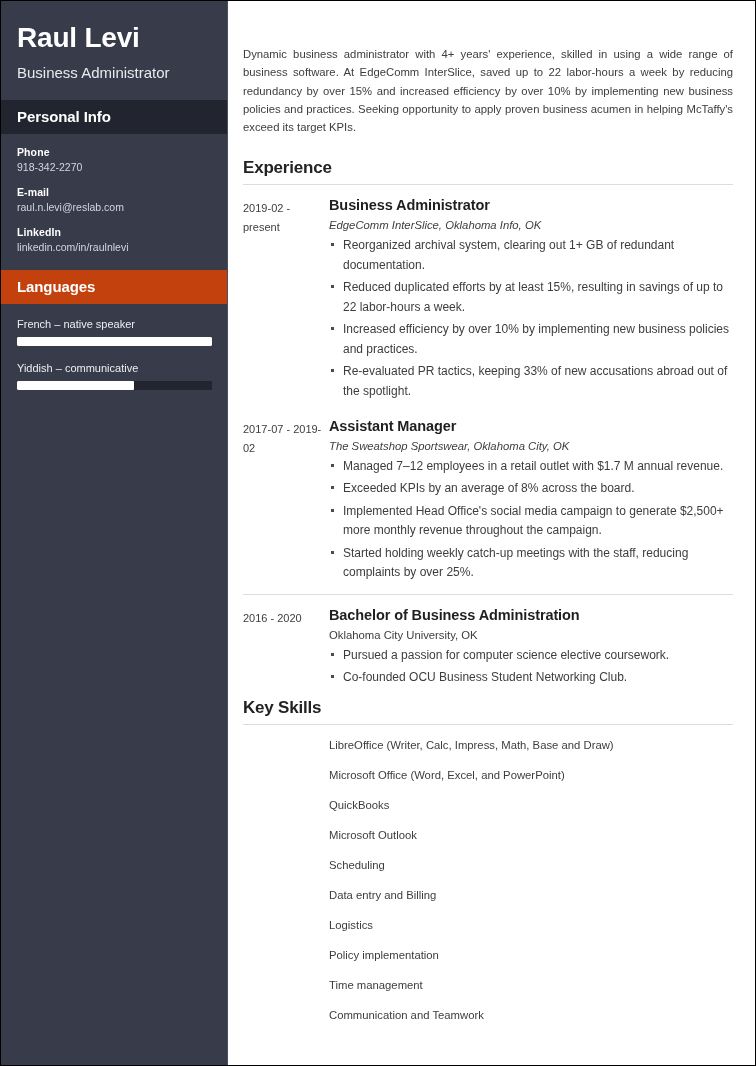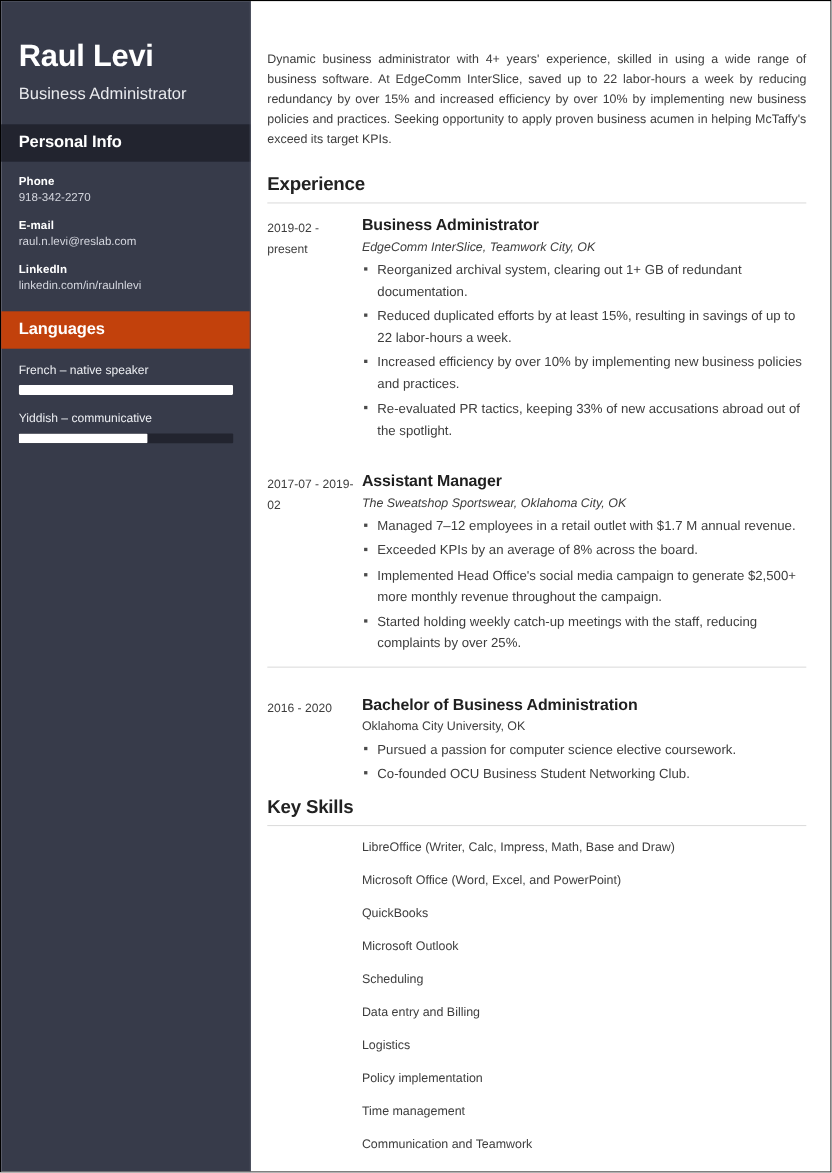--- a/index.html
+++ b/index.html
@@ -41,21 +41,21 @@
   }
 
   .identity {
     padding: 22px 16px 18px 16px;
   }
   .full-name {
     font-size: 28px;
     font-weight: bold;
     letter-spacing: -0.2px;
     line-height: 1.1;
-    margin: 13px 0 10px 0;
+    margin: 0 0 10px 0;
     color: #ffffff;
   }
   .job-title {
     font-size: 15px;
     font-weight: normal;
     color: #e9eaee;
     line-height: 1.2;
     margin: 0;
   }
 
@@ -135,21 +135,21 @@
   .section-rule {
     height: 1px;
     background: #dddddd;
     margin: 0 0 12px 0;
   }
 
   .entry {
     display: flex;
     margin-bottom: 14px;
   }
-  .entry:last-child { margin-bottom: 4px; margin-top: 26px; }
+  .entry:last-child { margin-bottom: 4px; }
   .entry-dates {
     flex: 0 0 86px;
     width: 86px;
     font-size: 11px;
     line-height: 1.72;
     color: #3d3d3d;
     padding-top: 2px;
     box-sizing: border-box;
   }
   .entry-body { flex: 1 1 auto; min-width: 0; }
@@ -256,21 +256,21 @@
     <p class="summary">Dynamic business administrator with 4+ years' experience, skilled in using a wide range of business software. At EdgeComm InterSlice, saved up to 22 labor-hours a week by reducing redundancy by over 15% and increased efficiency by over 10% by implementing new business policies and practices. Seeking opportunity to apply proven business acumen in helping McTaffy's exceed its target KPIs.</p>
 
     <section class="section">
       <h2 class="section-title">Experience</h2>
       <div class="section-rule"></div>
 
       <div class="entry">
         <div class="entry-dates">2019-02 - present</div>
         <div class="entry-body">
           <h3 class="entry-role">Business Administrator</h3>
-          <p class="entry-org">EdgeComm InterSlice, Teamwork City, OK</p>
+          <p class="entry-org">EdgeComm InterSlice, Oklahoma Info, OK</p>
           <ul class="bullets">
             <li>Reorganized archival system, clearing out 1+ GB of redundant documentation.</li>
             <li>Reduced duplicated efforts by at least 15%, resulting in savings of up to 22 labor-hours a week.</li>
             <li>Increased efficiency by over 10% by implementing new business policies and practices.</li>
             <li>Re-evaluated PR tactics, keeping 33% of new accusations abroad out of the spotlight.</li>
           </ul>
         </div>
       </div>
 
       <div class="entry">

